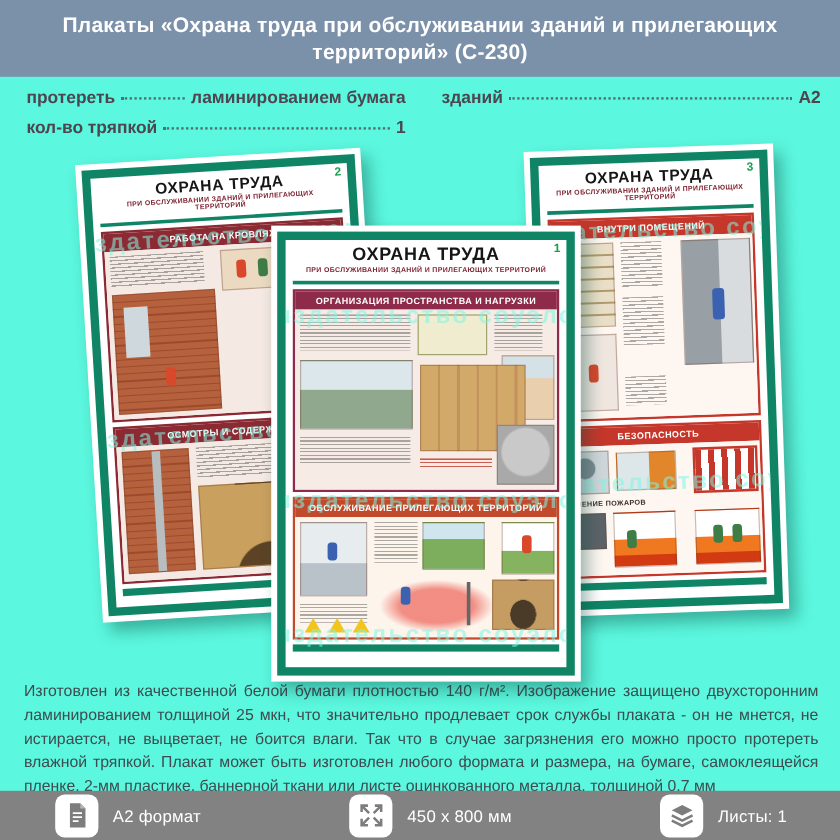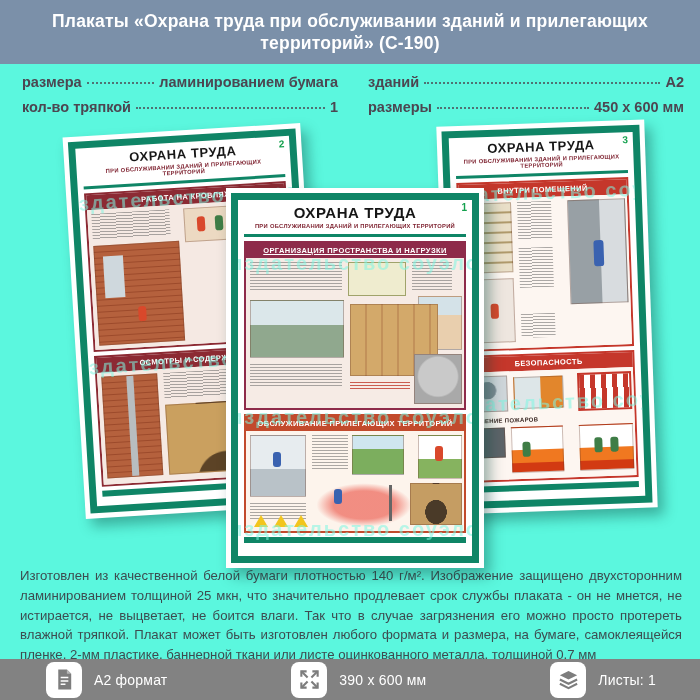--- a/index.html
+++ b/index.html
@@ -55,46 +55,41 @@
     padding:0 44px 0 46px;box-sizing:border-box;}
   .feat{display:flex;align-items:center;}
   .tile{width:36px;height:36px;background:#fff;border-radius:8px;display:flex;
     align-items:center;justify-content:center;flex:0 0 auto;}
   .flabel{margin-left:12px;color:#fff;font-size:14px;letter-spacing:.2px;white-space:nowrap;}
 </style>
 </head>
 <body>
 
 <header class="titlebar">
-  <div class="title">Плакаты «Охрана труда при обслуживании зданий и прилегающих территорий» (С-190)</div>
+  <div class="title">Плакаты «Охрана труда при обслуживании зданий и прилегающих территорий» (С-230)</div>
 </header>
 
 <section class="specs">
   <div>
     <div class="spec-row">
-      <span>размера</span>
+      <span>протереть</span>
       <span class="dots"></span>
       <span>ламинированием бумага</span>
     </div>
     <div class="spec-row">
       <span>кол-во тряпкой</span>
       <span class="dots"></span>
       <span>1</span>
     </div>
   </div>
   <div>
     <div class="spec-row">
       <span>зданий</span>
       <span class="dots"></span>
       <span>А2</span>
-    </div>
-    <div class="spec-row">
-      <span>размеры</span>
-      <span class="dots"></span>
-      <span>450 х 600 мм</span>
     </div>
   </div>
 </section>
 
 <div class="poster p-side" style="left:74px;top:130px;width:228px;height:372px;transform:rotate(-3.5deg);z-index:2;">
   <div class="frame">
     <div class="pnum">2</div>
     <div class="phead">
       <div class="ptitle">ОХРАНА ТРУДА</div>
       <div class="psub">ПРИ ОБСЛУЖИВАНИИ ЗДАНИЙ И ПРИЛЕГАЮЩИХ ТЕРРИТОРИЙ</div>
@@ -182,21 +177,21 @@
 
 <div class="poster p-center" style="left:226px;top:188px;width:248px;height:370px;z-index:3;">
   <div class="frame">
     <div class="pnum">1</div>
     <div class="phead">
       <div class="ptitle">ОХРАНА ТРУДА</div>
       <div class="psub">ПРИ ОБСЛУЖИВАНИИ ЗДАНИЙ И ПРИЛЕГАЮЩИХ ТЕРРИТОРИЙ</div>
     </div>
     <div class="rule"></div>
     <div class="sec" style="border-color:#8e2b4a;">
-      <div class="band" style="background:#8e2b4a;text-decoration:underline;">ОРГАНИЗАЦИЯ ПРОСТРАНСТВА И НАГРУЗКИ</div>
+      <div class="band" style="background:#8e2b4a;">ОРГАНИЗАЦИЯ ПРОСТРАНСТВА И НАГРУЗКИ</div>
       <div class="sbody" style="height:150px;background:#f6ebe5;">
         <i class="tx" style="left:4px;top:4px;width:92px;height:30px;"></i>
         <i class="ph" style="left:102px;top:4px;width:58px;height:34px;background:#efeccf;border-color:#a0a36b;"></i>
         <i class="tx" style="left:166px;top:4px;width:40px;height:30px;"></i>
         <i class="ph" style="right:2px;top:38px;width:44px;height:54px;background:linear-gradient(#d4e2e8 0 35%,#e9cfae 35%);"></i>
         <i class="ph" style="left:4px;top:42px;width:94px;height:58px;background:linear-gradient(#dbe7ea 0 42%,#90a88e 42%);"></i>
         <i class="ph" style="left:104px;top:46px;width:88px;height:72px;background:repeating-linear-gradient(90deg,#d3a96a 0 14px,#c2915a 14px 16px);"></i>
         <i class="ph" style="right:2px;top:96px;width:48px;height:50px;background:radial-gradient(circle at 50% 45%,#c9c9c9 0 55%,#a9a9a9 60%);"></i>
         <i class="tx" style="left:4px;top:106px;width:92px;height:22px;"></i>
         <i class="txr" style="left:104px;top:124px;width:60px;height:8px;"></i>
@@ -244,21 +239,21 @@
     </span>
     <span class="flabel">А2 формат</span>
   </div>
   <div class="feat">
     <span class="tile">
       <svg width="23" height="23" viewBox="0 0 24 24" fill="none" stroke="#7d7d7d" stroke-width="2.2">
         <path d="M3.5 9V3.5H9M20.5 9V3.5H15M3.5 15v5.5H9M20.5 15v5.5H15"></path>
         <path d="M3.5 3.5L10 10M20.5 3.5L14 10M3.5 20.5L10 14M20.5 20.5L14 14"></path>
       </svg>
     </span>
-    <span class="flabel">390 x 600 мм</span>
+    <span class="flabel">450 x 800 мм</span>
   </div>
   <div class="feat">
     <span class="tile">
       <svg width="23" height="23" viewBox="0 0 24 24">
         <path fill="#7d7d7d" d="M12 3l9 4.5L12 12 3 7.5z"></path>
         <path fill="none" stroke="#7d7d7d" stroke-width="2.2" d="M3 12l9 4.5 9-4.5"></path>
         <path fill="none" stroke="#7d7d7d" stroke-width="2.2" d="M3 16.5L12 21l9-4.5"></path>
       </svg>
     </span>
     <span class="flabel">Листы: 1</span>

